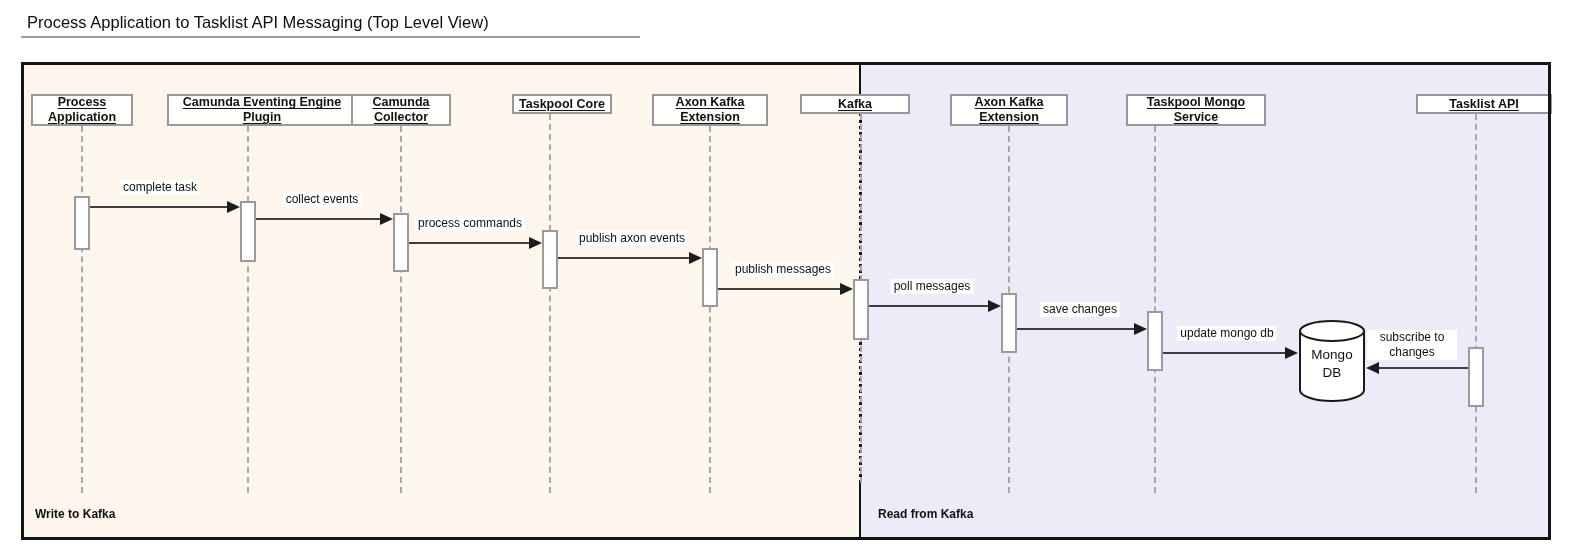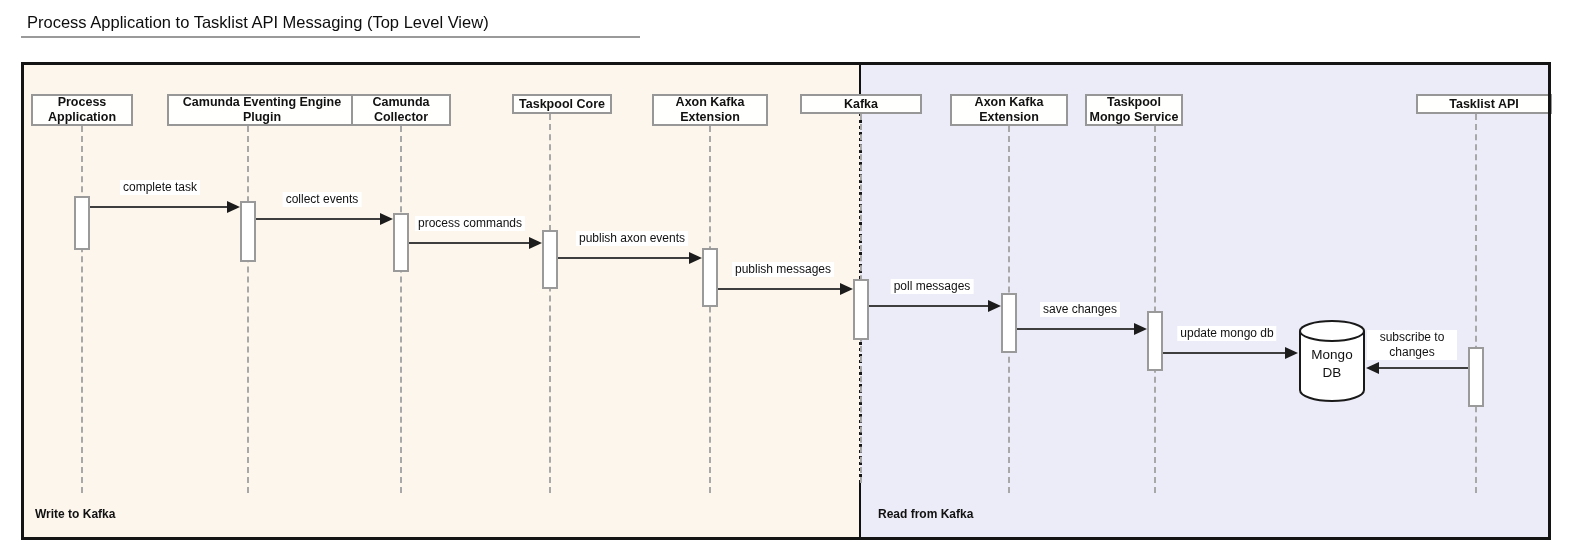--- a/index.html
+++ b/index.html
@@ -10,21 +10,21 @@
   .title-rule{height:2px;background:#9a9a9a;}
   .frame{border:3px solid #141414;box-sizing:border-box;pointer-events:none;z-index:6;}
   .region{top:62px;height:478px;z-index:0;}
   .region-label{font-size:12px;font-weight:bold;z-index:5;white-space:nowrap;}
   .boundary-solid{width:2px;background:#101010;z-index:1;}
   .boundary-dot{width:0;border-left:3px dotted #161616;z-index:1;}
   .life{width:0;border-left:2px dashed #a8a8a8;z-index:1;}
   .hdr{top:94px;background:#fffffd;border:2px solid #979797;box-sizing:border-box;
        display:flex;align-items:center;justify-content:center;text-align:center;
        font-size:12.5px;font-weight:bold;line-height:1.18;z-index:2;}
-  .hdr span{text-underline-offset:2px;}
+  .hdr span{text-decoration:underline;text-underline-offset:2px;}
   .h2l{height:32px;} .h1l{height:20px;}
   .act{width:16px;background:#fff;border:2px solid #9a9a9a;box-sizing:border-box;z-index:2;}
   .mline{height:0;border-top:2px solid #3e3e3e;z-index:3;}
   .ah-r{width:0;height:0;border-top:6px solid transparent;border-bottom:6px solid transparent;
         border-left:13px solid #1c1c1c;z-index:3;}
   .ah-l{width:0;height:0;border-top:6px solid transparent;border-bottom:6px solid transparent;
         border-right:13px solid #1c1c1c;z-index:3;}
   .mlabel{transform:translateX(-50%);background:#fff;padding:0 3px;font-size:12px;
           white-space:nowrap;z-index:4;line-height:1.25;}
   .mlabel.wrap{white-space:normal;width:84px;text-align:center;}
@@ -64,27 +64,27 @@
     </div>
   <div class="abs hdr h2l" style="left:351px;width:100px;">
       <span>Camunda Collector</span>
     </div>
   <div class="abs hdr h1l" style="left:500px;width:100px;margin-left:12px;">
       <span>Taskpool Core</span>
     </div>
   <div class="abs hdr h2l" style="left:652px;width:116px;">
       <span>Axon Kafka Extension</span>
     </div>
-  <div class="abs hdr h1l" style="left:800px;width:122px;">
+  <div class="abs hdr h1l" style="left:800px;width:110px;">
       <span>Kafka</span>
     </div>
   <div class="abs hdr h2l" style="left:950px;width:118px;">
       <span>Axon Kafka Extension</span>
     </div>
-  <div class="abs hdr h2l" style="left:1085px;width:98px;">
+  <div class="abs hdr h2l" style="left:1126px;width:140px;">
       <span>Taskpool Mongo Service</span>
     </div>
   <div class="abs hdr h1l" style="left:1416px;width:136px;">
       <span>Tasklist API</span>
     </div>
 
   <div class="abs act" style="left:74px;top:196px;height:54px;"></div>
   <div class="abs act" style="left:240px;top:201px;height:61px;"></div>
   <div class="abs act" style="left:393px;top:213px;height:59px;"></div>
   <div class="abs act" style="left:542px;top:230px;height:59px;"></div>

